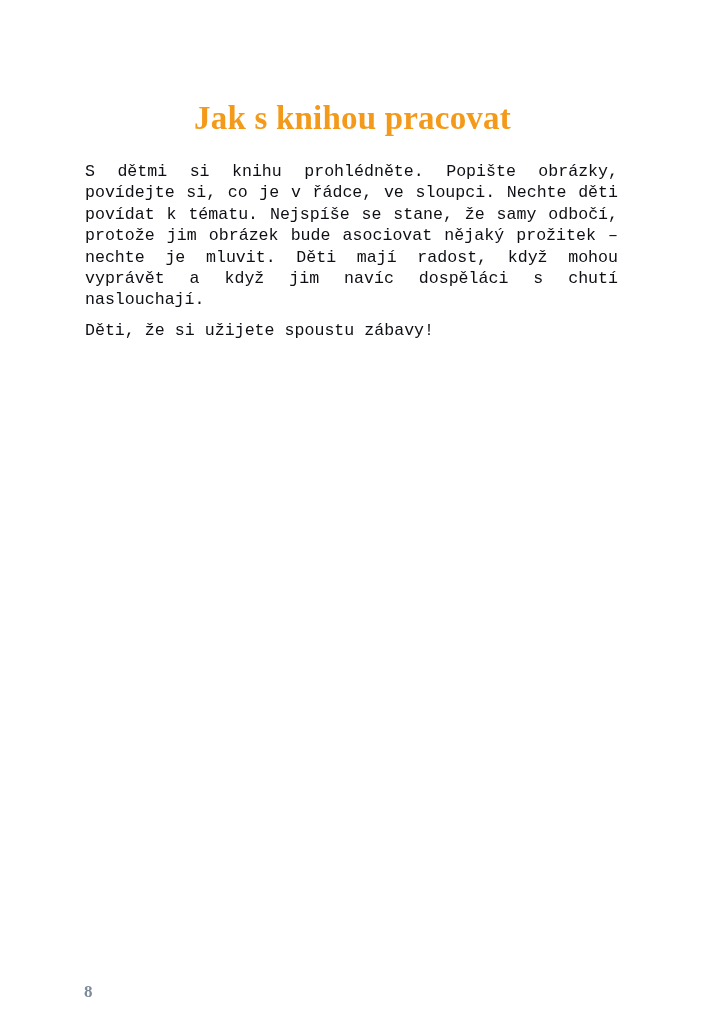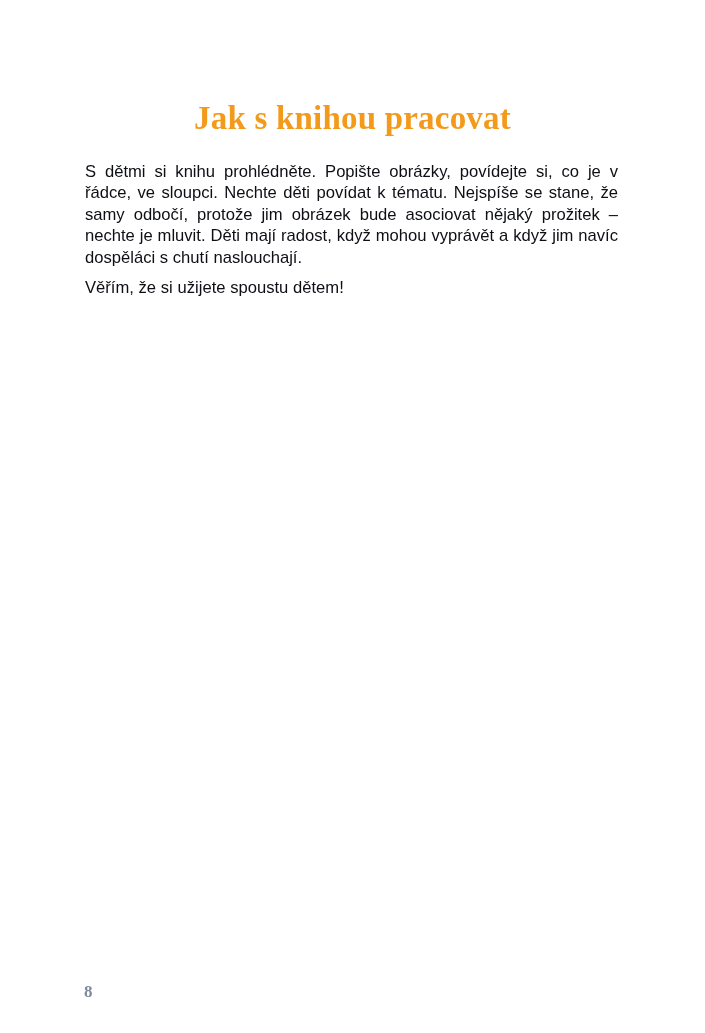--- a/index.html
+++ b/index.html
@@ -41,21 +41,21 @@
 
   .content {
     position: absolute;
     left: 85px;
     top: 161px;
     width: 535px;
   }
 
   .body-para {
     margin: 0 2px 9px 0;
-    font-family: Liberation Sans, sans-serif;
+    font-family: Liberation Mono, monospace;
     font-size: 16.6px;
     line-height: 21.4px;
     color: #0d0f14;
     text-align: justify;
     text-justify: inter-word;
     hyphens: none;
     word-spacing: 0.1px;
   }
 
   .body-para:last-child {
@@ -78,19 +78,19 @@
 
 <div class="page">
 
   <h1 class="page-title">Jak s knihou pracovat</h1>
 
   <div class="content">
 
     <p class="body-para">S dětmi si knihu prohlédněte. Popište obrázky, povídejte si, co je v řádce, ve sloupci. Nechte děti povídat k tématu. Nejspíše se stane, že samy odbočí, protože jim obrázek bude asociovat nějaký prožitek – nechte je mluvit. Děti mají radost, když mohou vyprávět a když jim navíc dospěláci s chutí naslouchají.</p>
 
 
-    <p class="body-para">Věřím, že si užijete spoustu dětem!</p>
+    <p class="body-para">Děti, že si užijete spoustu zábavy!</p>
 
   </div>
 
   <div class="page-number">8</div>
 
 </div>
 
 </body></html>

